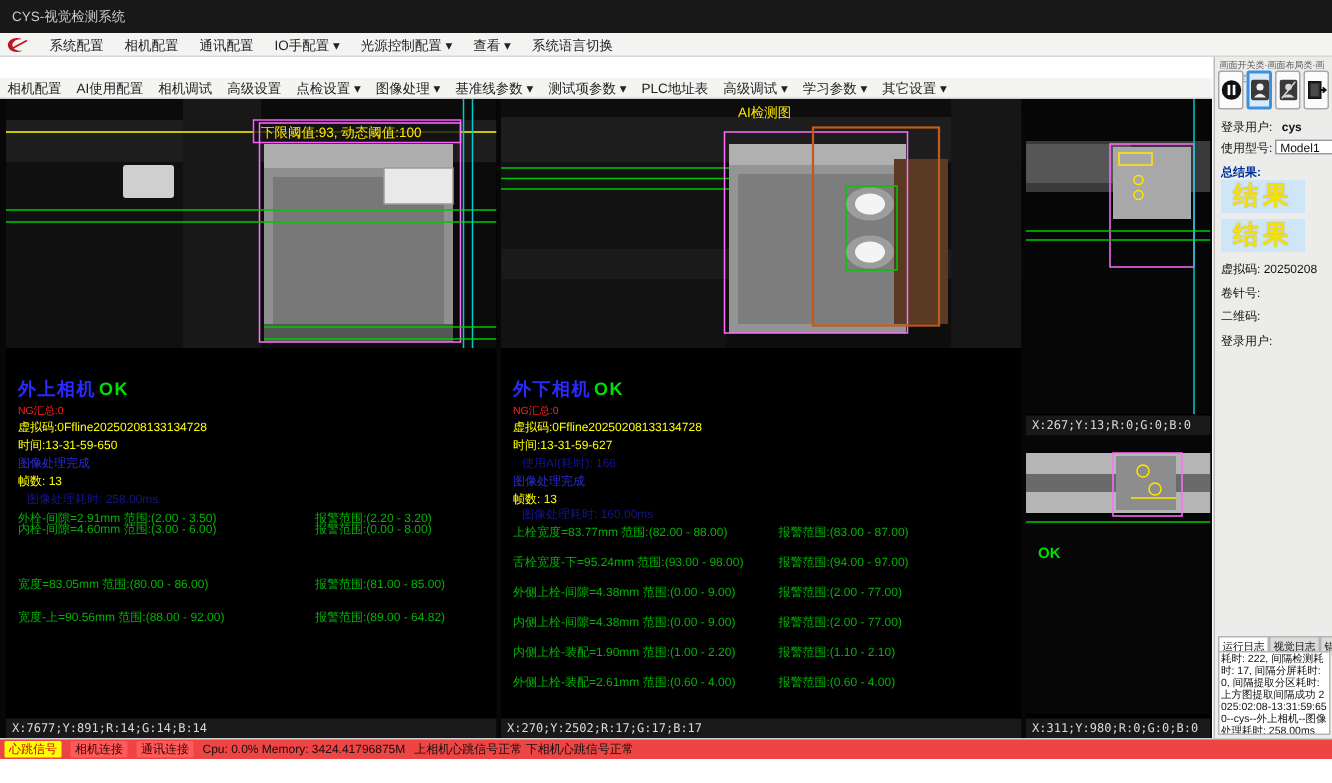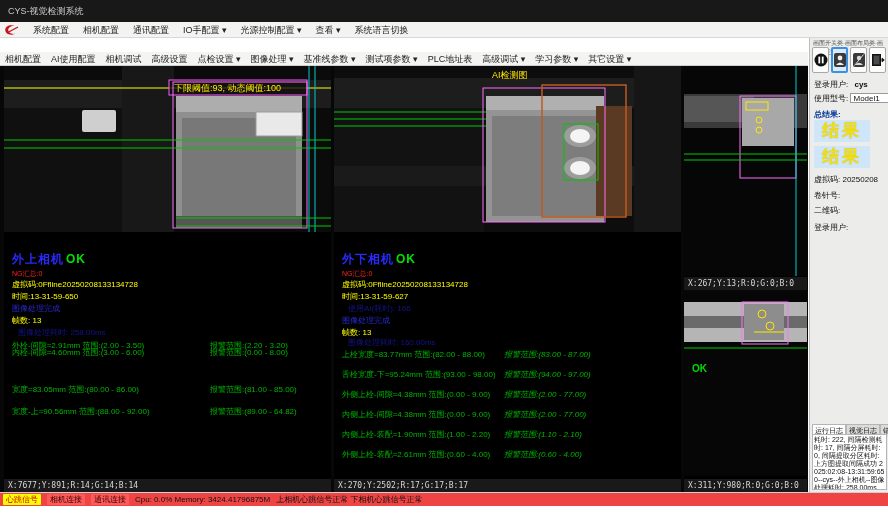--- a/index.html
+++ b/index.html
@@ -35,21 +35,21 @@
   .cam-title { position:absolute; left:8px; font-size:12px; font-weight:bold; color:#2a2aff;
                letter-spacing:1px; }
   .cam-title .ok { color:#00e000; font-style:normal; margin-left:2px; }
   .ng-line   { position:absolute; left:8px; font-size:7px; color:#ff2222; }
   .y-line    { position:absolute; left:8px; font-size:8px; color:#ffff00; }
   .b-line    { position:absolute; left:8px; font-size:8px; color:#2a2ad0; }
   .dim-line  { position:absolute; left:14px; font-size:8px; color:#14148c; }
   .mrow      { position:absolute; left:8px; width:330px; font-size:8px; color:#00b400; white-space:nowrap; }
   .mrow .alarm { position:absolute; }
   .view-left  .mrow .alarm { left:198px; }
-  .view-right .mrow .alarm { left:162px;font-style:italic; }
+  .view-right .mrow .alarm { left:177px; }
 
   
   .preview { position:absolute; left:684px; width:123px; background:#000; }
   .preview-1 { top:0; height:224px; }
   .preview-2 { top:226px; height:200px; }
 
   
   .sidebar { position:absolute; left:809px; top:38px; width:79px; height:454px; background:#ececea;
              border-left:1px solid #bdbdbd; font-size:8px; }
   .sb-caption { position:absolute; left:3px; top:1px; width:74px; color:#555; font-size:6px; }

